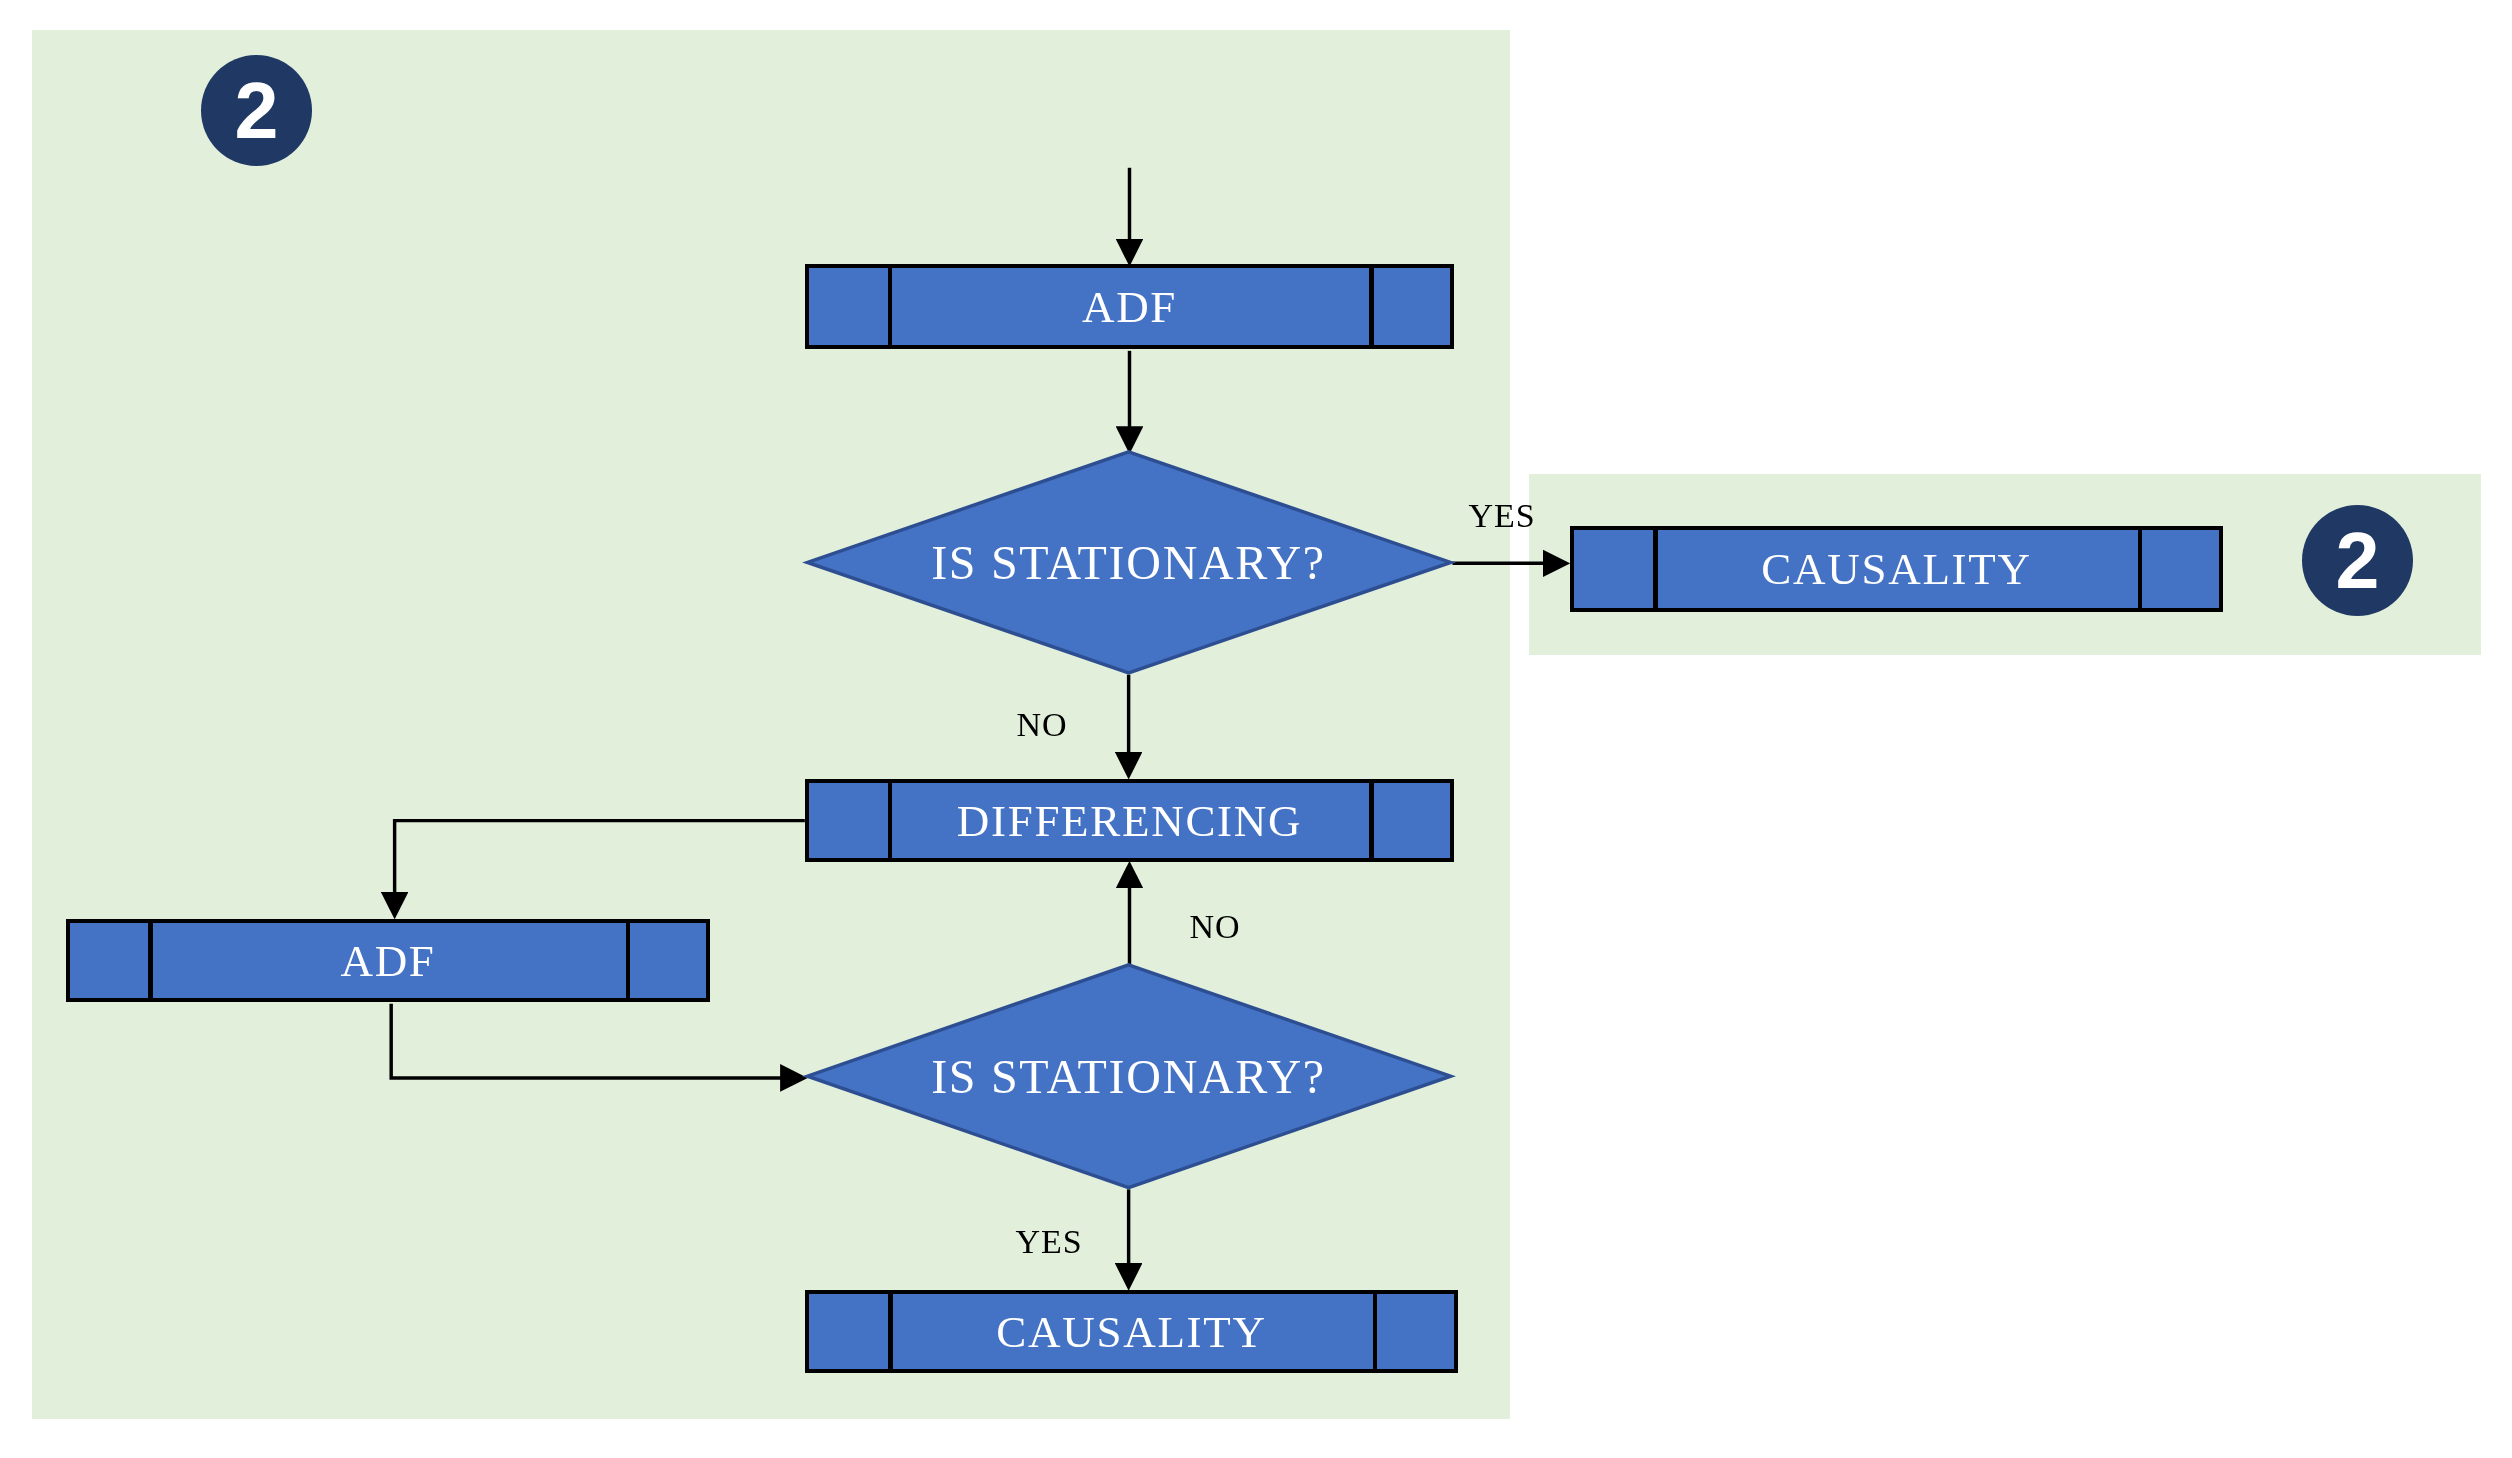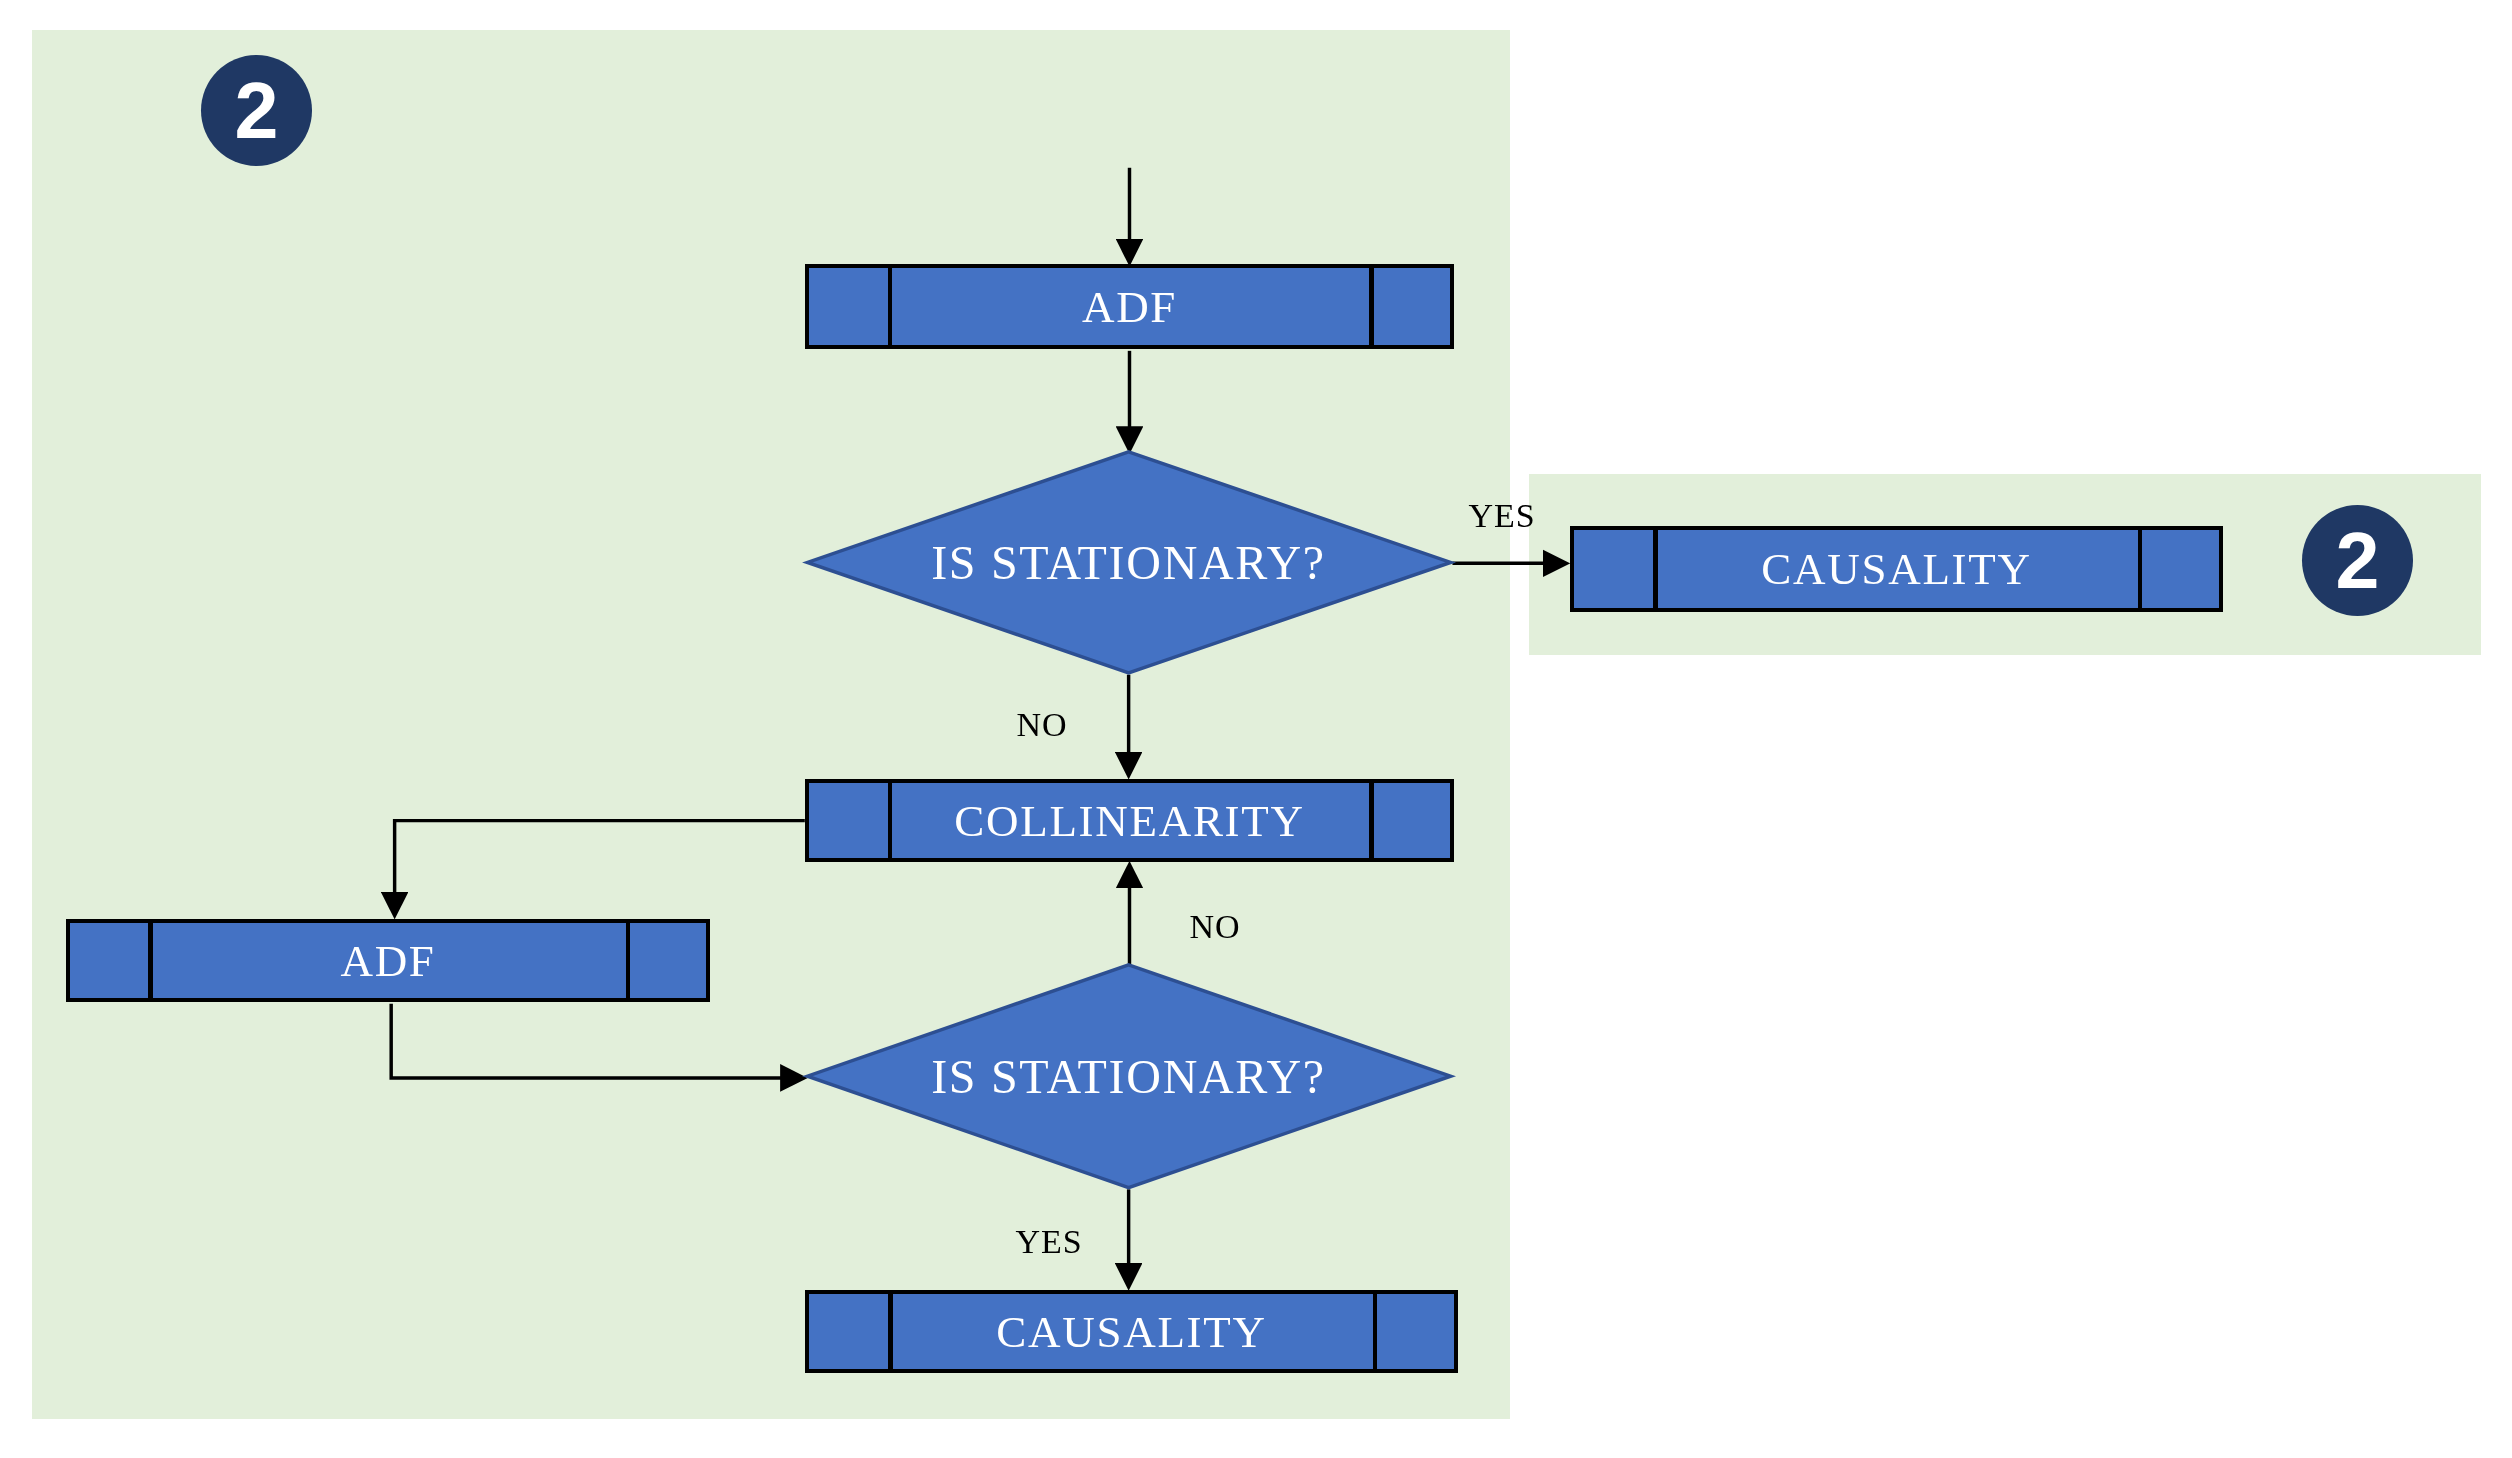--- a/index.html
+++ b/index.html
@@ -70,21 +70,21 @@
 
   <div class="node" style="left:1570px;top:526px;width:653px;height:86px;">
     <span class="divider d-left"></span>
     <span class="divider d-right"></span>
     <span>CAUSALITY</span>
   </div>
 
   <div class="node" style="left:805px;top:779px;width:649px;height:83px;">
     <span class="divider d-left"></span>
     <span class="divider d-right"></span>
-    <span>COLLINEARITY</span>
+    <span>DIFFERENCING</span>
   </div>
 
   <div class="node" style="left:66px;top:919px;width:644px;height:83px;">
     <span class="divider d-left"></span>
     <span class="divider d-right"></span>
     <span>ADF</span>
   </div>
 
   <div class="node" style="left:805px;top:1290px;width:653px;height:83px;">
     <span class="divider d-left"></span>

